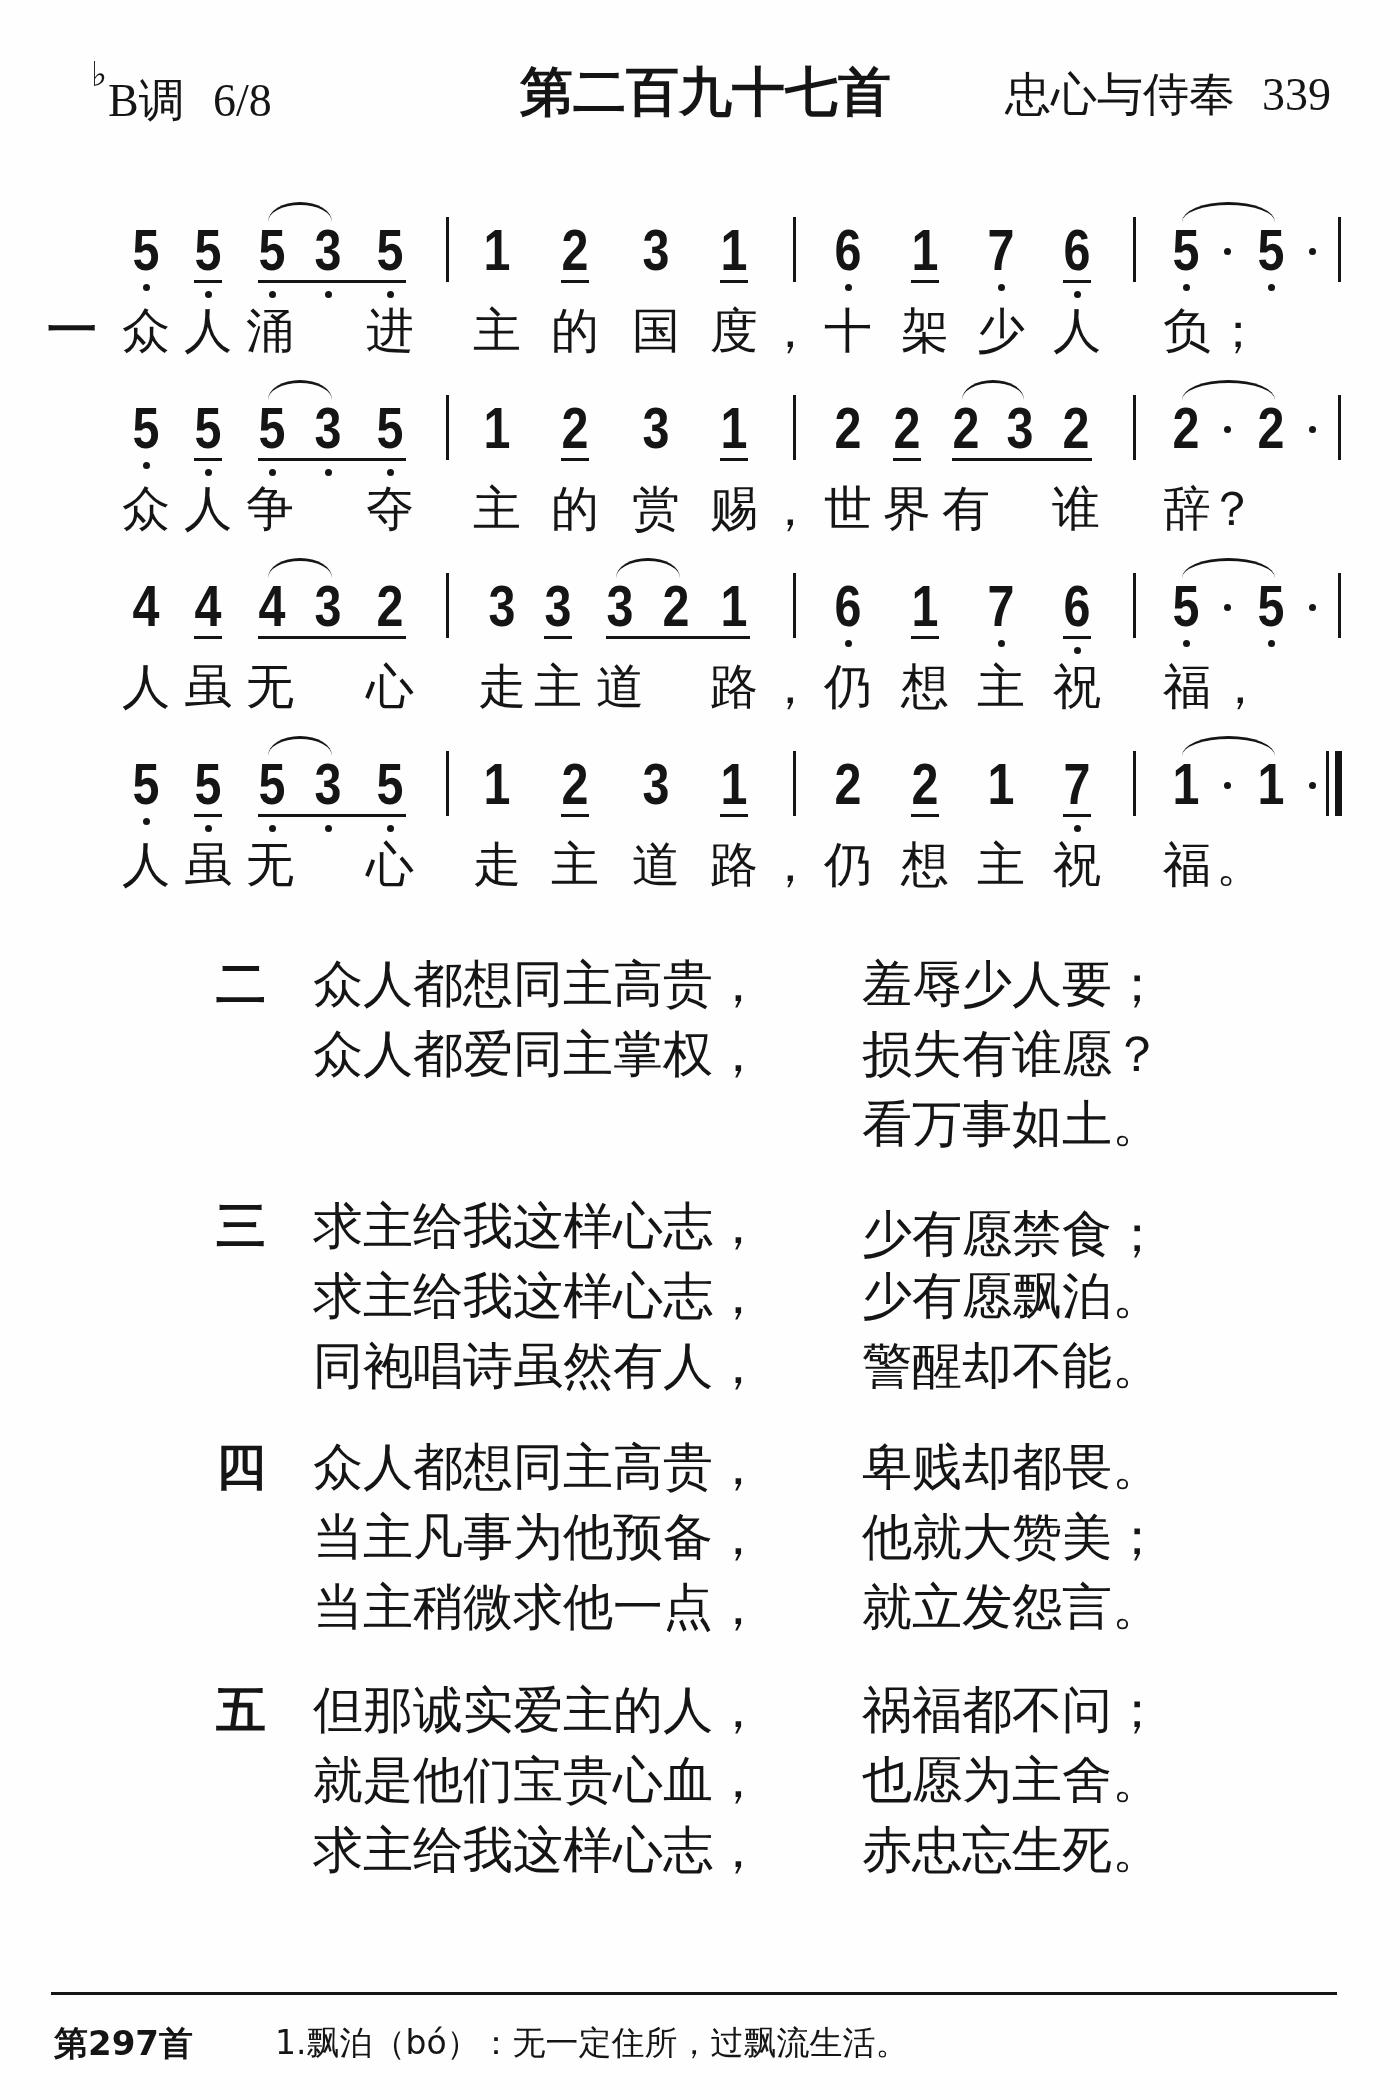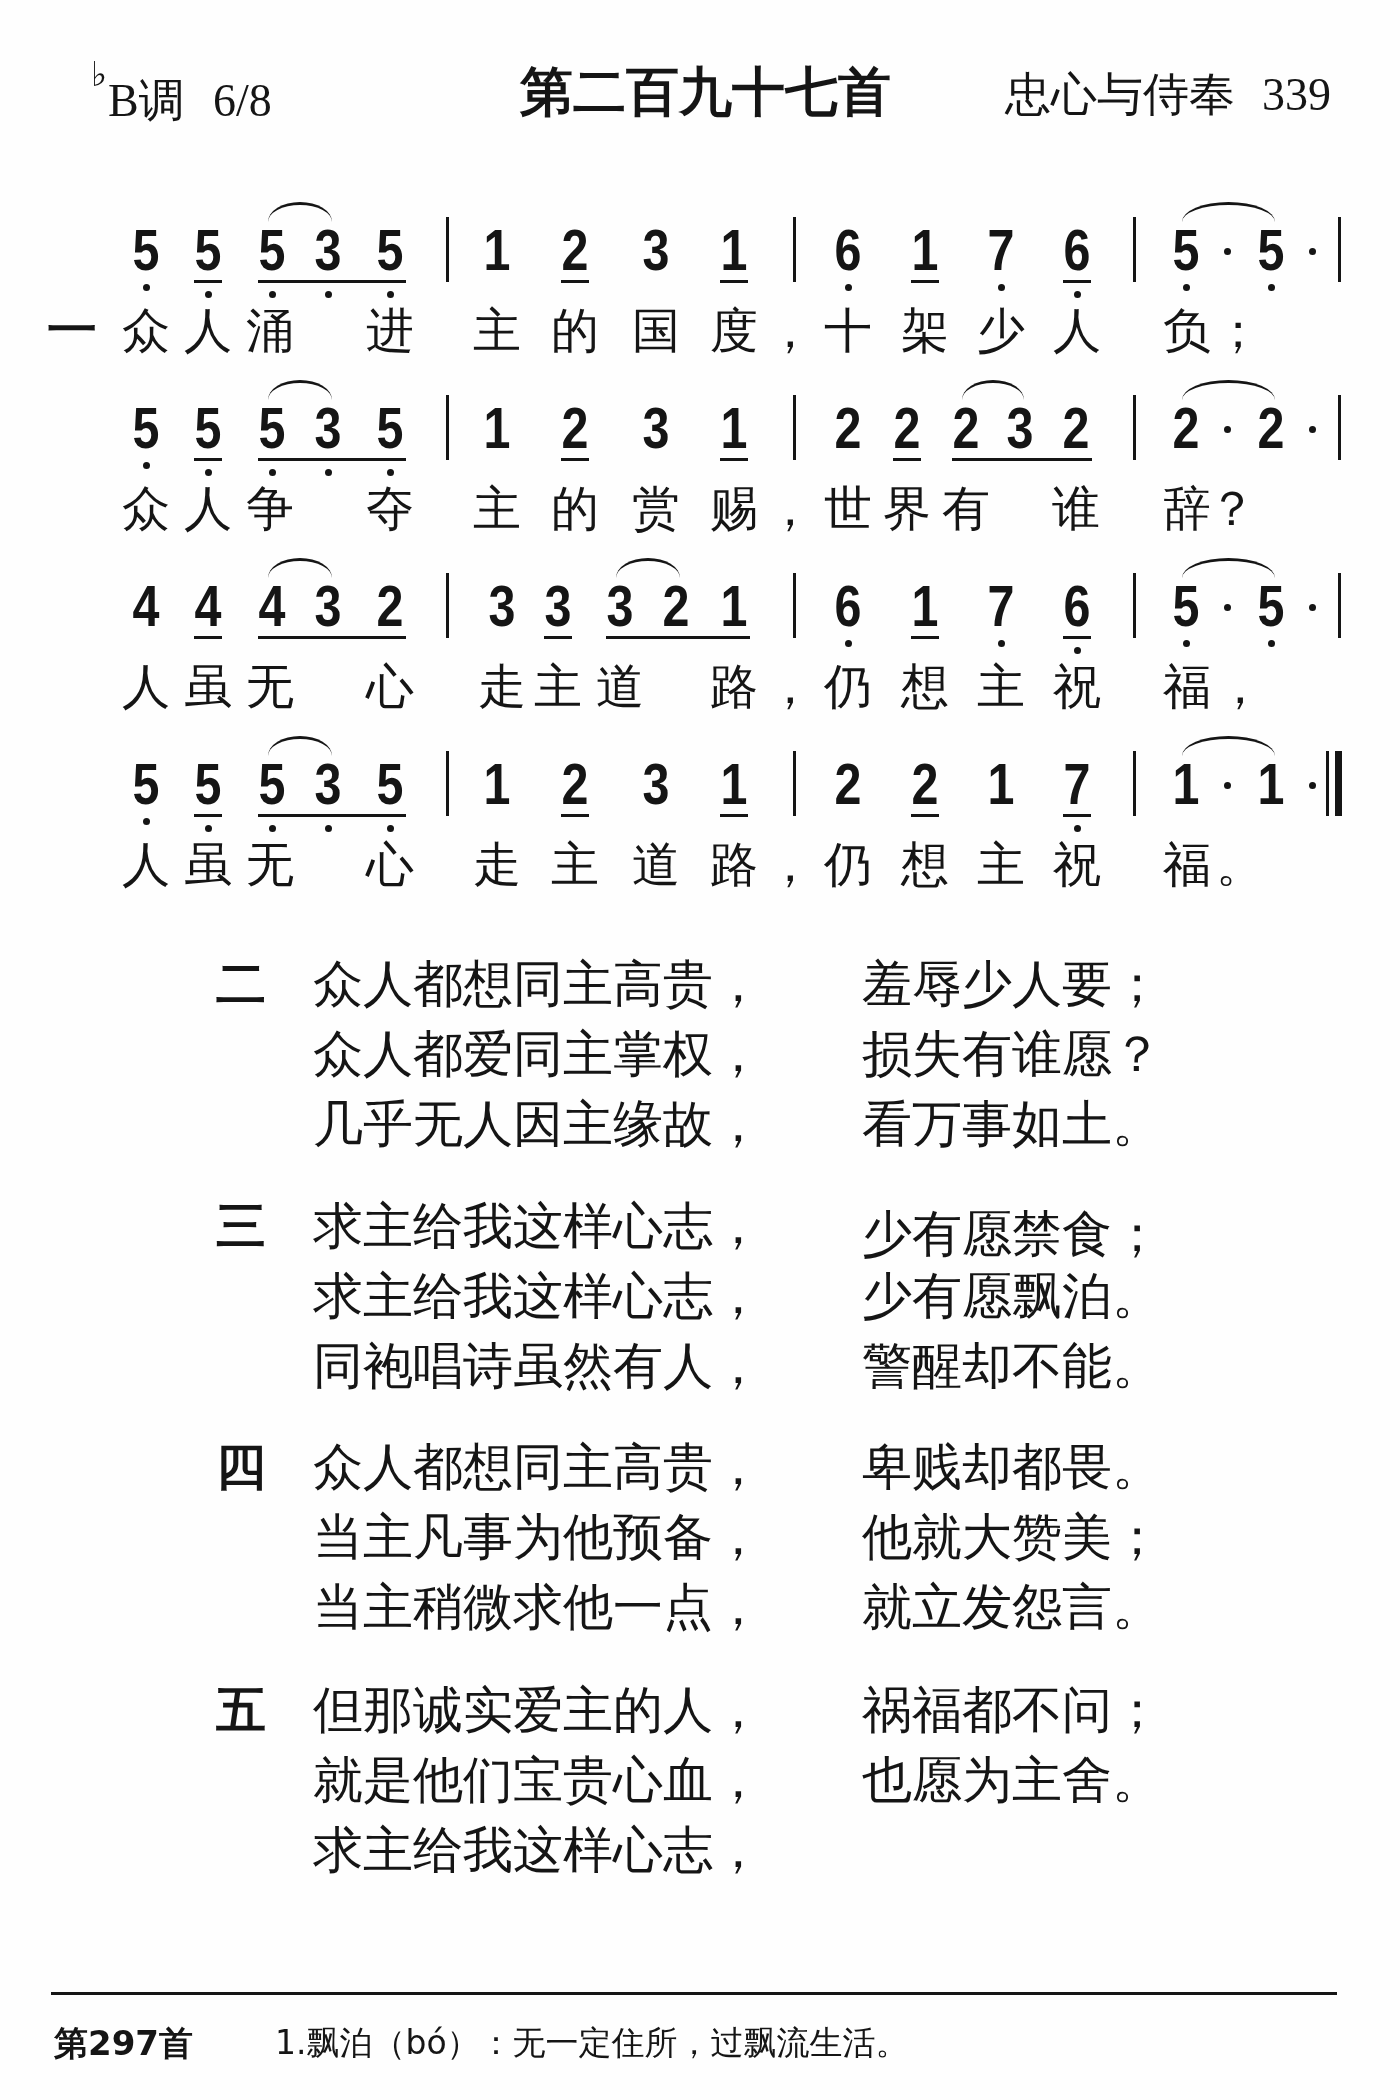--- a/index.html
+++ b/index.html
@@ -281,21 +281,20 @@
         <div class="lyric" style="left: 1240px; top: 839px;">。</div>
       </div>
     </div>
 
   <div class="vblock" style="top:949px">
     <div class="vnum">二</div>
     <div class="vline" style="top:0px">众人都想同主高贵，</div>
     <div class="vline c2" style="top:0px">羞辱少人要；</div>
     <div class="vline" style="top:70px">众人都爱同主掌权，</div>
     <div class="vline c2" style="top:70px">损失有谁愿？</div>
-    <div class="vline" style="top:140px">几乎无人因主缘故，</div>
     <div class="vline c2" style="top:140px">看万事如土。</div>
   </div>
 
   <div class="vblock" style="top:1191px">
     <div class="vnum">三</div>
     <div class="vline" style="top:0px">求主给我这样心志，</div>
     <div class="vline c2" style="top:8px">少有愿禁食；</div>
     <div class="vline" style="top:70px">求主给我这样心志，</div>
     <div class="vline c2" style="top:70px">少有愿飘泊。</div>
     <div class="vline" style="top:140px">同袍唱诗虽然有人，</div>
@@ -312,18 +311,19 @@
     <div class="vline c2" style="top:140px">就立发怨言。</div>
   </div>
 
   <div class="vblock" style="top:1675px">
     <div class="vnum">五</div>
     <div class="vline" style="top:0px">但那诚实爱主的人，</div>
     <div class="vline c2" style="top:0px">祸福都不问；</div>
     <div class="vline" style="top:70px">就是他们宝贵心血，</div>
     <div class="vline c2" style="top:70px">也愿为主舍。</div>
     <div class="vline" style="top:140px">求主给我这样心志，</div>
+    <div class="vline c2" style="top:140px">赤忠忘生死。</div>
   </div>
 
   <div class="abs footer-rule"></div>
   <div class="abs footer-ref">第297首</div>
   <div class="abs footer-note">1.飘泊（bó）：无一定住所，过飘流生活。</div>
 </div>
 
 </body></html>

